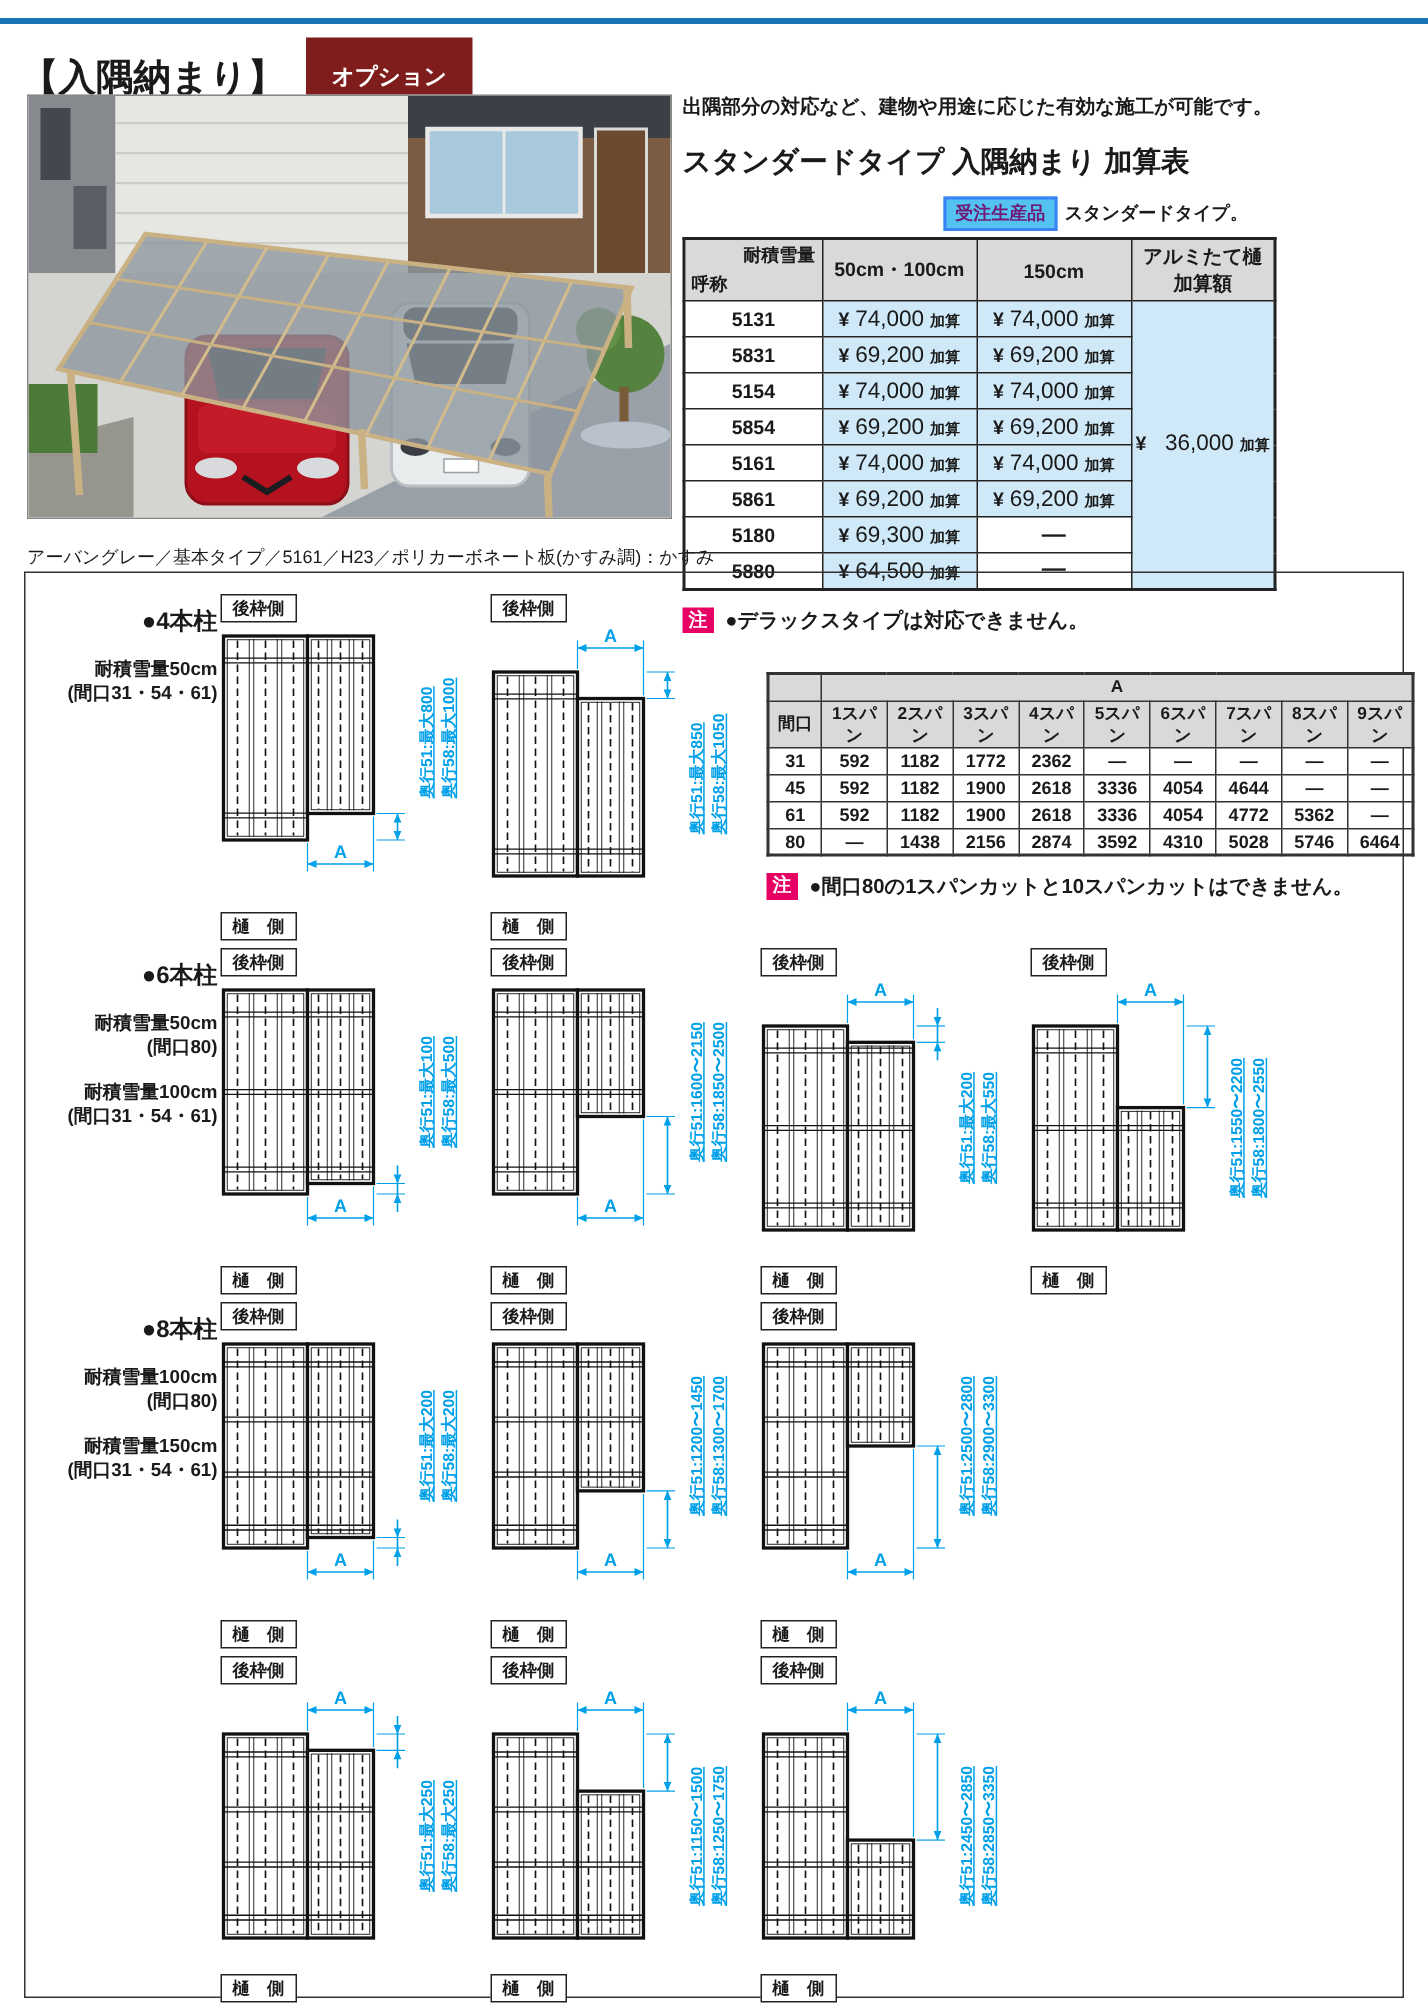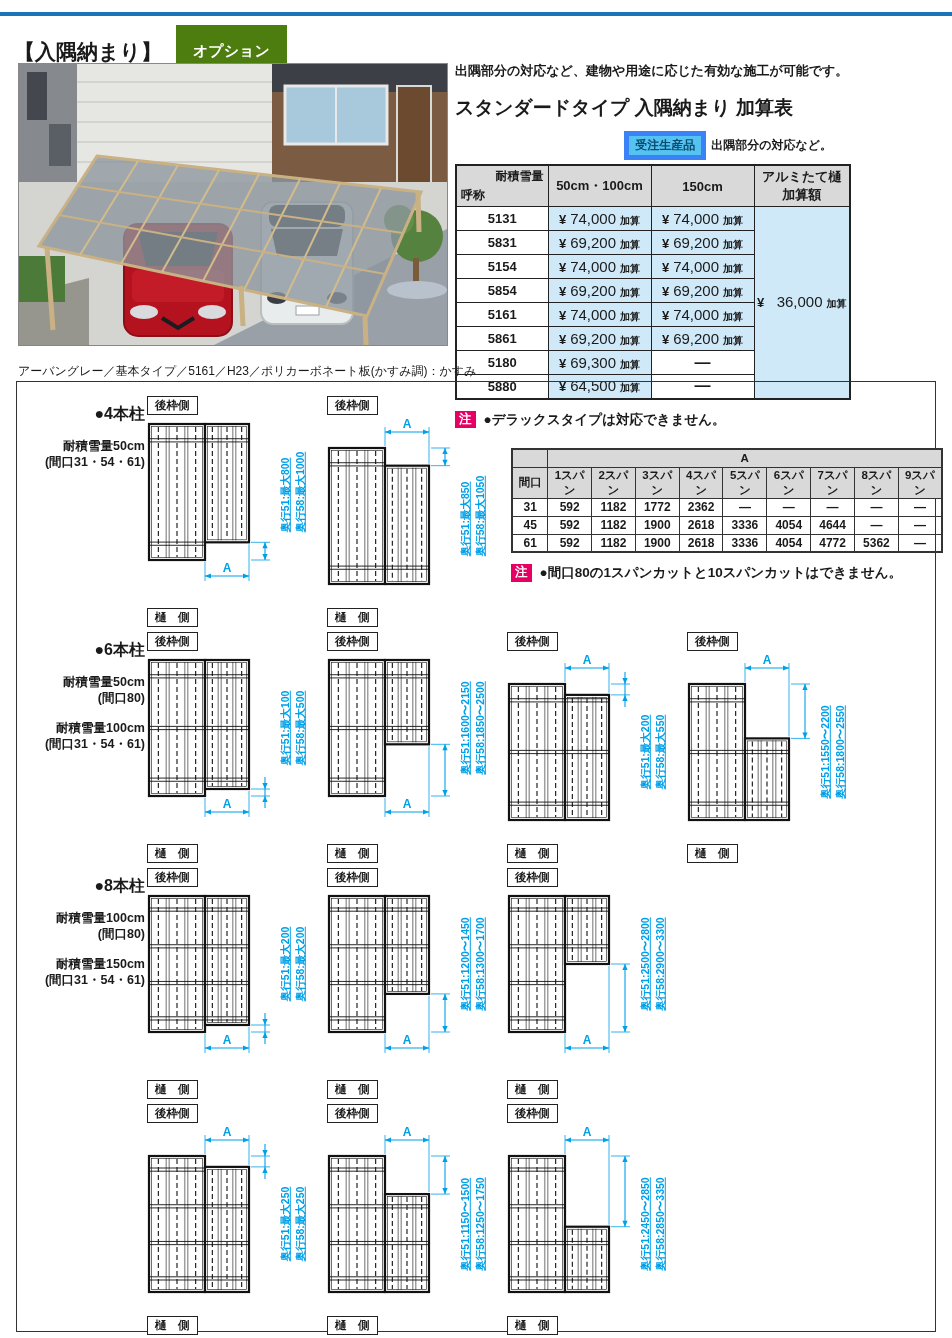--- a/index.html
+++ b/index.html
@@ -4,32 +4,32 @@
 <style>
   * { box-sizing: border-box; }
   html,body { margin:0; padding:0; }
   body {
     width:952px; height:1338px; position:relative; background:#fff;
     font-family:"Liberation Sans","DejaVu Sans",sans-serif; color:#1a1a1a;
     overflow:hidden;
   }
   .toprule { position:absolute; top:12px; left:0; width:952px; height:4px; background:#1b74b8; }
   .hdr { position:absolute; top:25px; left:14px; display:flex; align-items:center; gap:14px; }
-  .hdr h1 { font-size:21px; margin:0; font-weight:bold; }
-  .opt-badge { background:#4d7c0f; color:#fff; font-size:15px; font-weight:bold; padding:17px 17px; }
+  .hdr h1 { font-size:25px; margin:0; font-weight:bold; }
+  .opt-badge { background:#7f1d1d; color:#fff; font-size:15px; font-weight:bold; padding:17px 17px; }
 
   .photo { position:absolute; top:63px; left:18px; width:430px; height:283px; border:1px solid #888; background:#dcdcd8; }
   .caption { position:absolute; top:351px; left:18px; font-size:12px; }
 
   .rightcol { position:absolute; top:62px; left:455px; width:485px; }
   .desc { font-size:13px; margin:0 0 15px; font-weight:700; }
   .ptitle { font-size:19px; font-weight:bold; margin:0 0 10px; }
   .order-row { width:377px; display:flex; justify-content:flex-end; align-items:center; gap:5px;
                font-size:12px; font-weight:600; margin-bottom:4px; }
-  .order-badge { background:#54c3f1; border:5px solid #3b82f6; color:#0c4a6e; font-size:12px; font-weight:bold; padding:1px 6px; }
+  .order-badge { background:#54c3f1; border:2px solid #3b82f6; color:#701a75; font-size:12px; font-weight:bold; padding:1px 6px; }
 
   table.price { border-collapse:collapse; border:2px solid #222; }
   .price td, .price th { border:1px solid #222; height:24px; }
   .price th { background:#d9d9d9; font-size:13px; font-weight:600; padding:2px 4px; }
   .diagcell { position:relative; width:92px; height:44px; padding:0; background:#d9d9d9;
     background-image:linear-gradient(to bottom right, transparent 49.2%, #333 49.2%, #333 50.8%, transparent 50.8%); }
   .diagcell .t1 { position:absolute; top:2px; right:4px; font-size:12px; font-weight:700; }
   .diagcell .t2 { position:absolute; bottom:2px; left:4px; font-size:12px; font-weight:600; }
   .pname { text-align:center; font-weight:bold; font-size:13px; width:92px; }
   .pprice { background:#cfe9f8; width:103px; }
@@ -140,21 +140,21 @@
     </g>
   </svg>
 </div>
 <p class="caption">アーバングレー／基本タイプ／5161／H23／ポリカーボネート板(かすみ調)：かすみ</p>
 
 <div class="rightcol">
   <p class="desc">出隅部分の対応など、建物や用途に応じた有効な施工が可能です。</p>
   <h2 class="ptitle">スタンダードタイプ 入隅納まり 加算表</h2>
   <div class="order-row">
     <span class="order-badge">受注生産品</span>
-    <span>出隅部分の対応など。</span>
+    <span>スタンダードタイプ。</span>
   </div>
   <table class="price">
     <thead>
       <tr>
         <th class="diagcell">
           <span class="t1">耐積雪量</span>
           <span class="t2">呼称</span>
         </th>
         <th style="width:103px">50cm・100cm</th>
         <th style="width:95px">150cm</th>
@@ -448,20 +448,32 @@
               <td>592</td>
               <td>1182</td>
               <td>1900</td>
               <td>2618</td>
               <td>3336</td>
               <td>4054</td>
               <td>4772</td>
               <td>5362</td>
               <td>—</td>
             </tr>
+            <tr>
+              <td>80</td>
+              <td>—</td>
+              <td>1438</td>
+              <td>2156</td>
+              <td>2874</td>
+              <td>3592</td>
+              <td>4310</td>
+              <td>5028</td>
+              <td>5746</td>
+              <td>6464</td>
+            </tr>
           </tbody>
       </table>
       <div class="note-line">
         <span class="note-badge">注</span>
         <span>●間口80の1スパンカットと10スパンカットはできません。</span>
       </div>
     </div>
   </div>
   <div class="srow">
     <div class="slabel">

